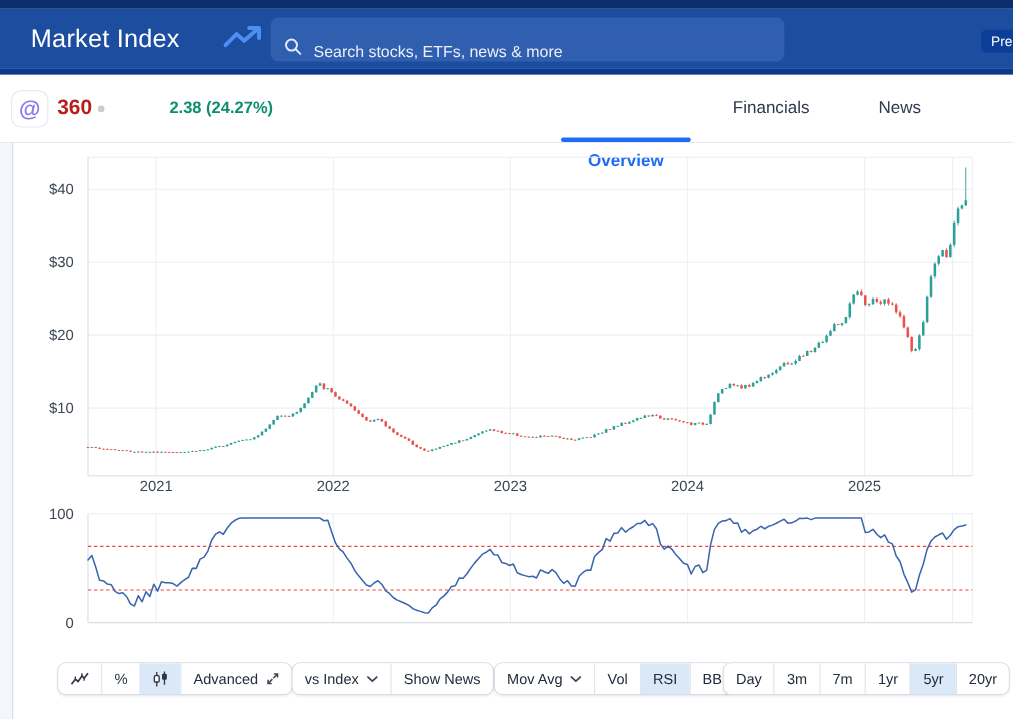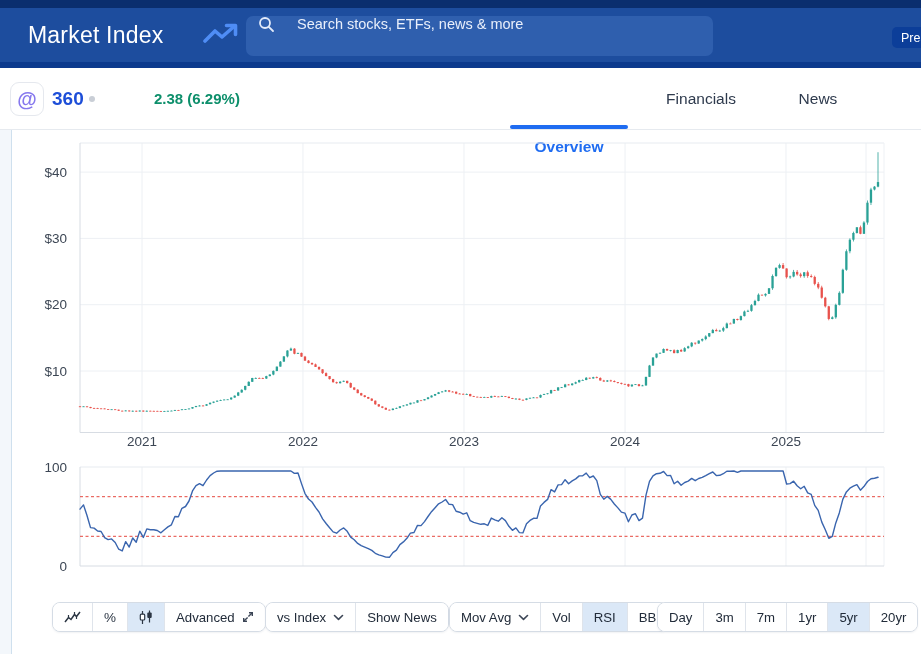--- a/index.html
+++ b/index.html
@@ -9,35 +9,35 @@
     font-family:"Liberation Sans", sans-serif; background:#fff;
   }
   
   .top-strip   { position:absolute; left:0; top:0; width:921px; height:8px; }
   .app-header  { position:absolute; left:0; top:8px; width:921px; height:54px; }
   .bottom-strip{ position:absolute; left:0; top:62px; width:921px; height:6px; }
   .brand { position:absolute; left:28px; top:0; height:54px; display:flex; align-items:center;
            color:#fff; font-size:23px; font-weight:normal; letter-spacing:.2px; }
   .brand-arrow { position:absolute; left:203px; top:15px; }
   .search-pill { position:absolute; left:246px; top:8px; width:467px; height:40px;
-                 border-radius:7px; display:flex; align-items:flex-start; padding:0 12px;gap:12px; }
+                 border-radius:7px; display:flex; align-items:flex-end; padding:0 12px; }
   .search-pill input { flex:1; background:transparent; border:none; outline:none;
                  color:#fff; font-size:14.5px; margin-left:10px; font-family:inherit; }
   .search-pill input::placeholder { color:#e9effb; opacity:1; }
   .press-btn { position:absolute; left:892px; top:19px; height:21px; width:46px;
                border:none; border-radius:5px; color:#fff; font-size:12.5px;
                padding:0 0 0 9px; text-align:left; font-family:inherit; }
   
   .ticker-row { position:absolute; left:0; top:68px; width:921px; height:62px; background:#fff;
                 border-bottom:1px solid #e6eaef; }
   .logo { position:absolute; left:10px; top:14px; width:34px; height:34px; border:1px solid #e5e8ee;
           border-radius:9px; display:flex; align-items:center; justify-content:center;
           font-size:20px; font-weight:bold; background:#fff; }
   .tk-symbol { position:absolute; left:52px; top:0; height:61px; display:flex; align-items:center;
-               font-size:19px; font-weight:bold; color:#1d4ed8; }
+               font-size:19px; font-weight:bold; color:#b91c1c; }
   .tk-dot { position:absolute; left:89px; top:28px; width:6px; height:6px; border-radius:50%;
             background:#c9ced6; }
   .tk-price { position:absolute; left:102px; top:0; height:61px; display:flex; align-items:center;
               font-size:19px; font-weight:bold; color:#15181e; }
   .tk-change { position:absolute; left:154px; top:0; height:61px; display:flex; align-items:center;
                font-size:15px; font-weight:bold; }
   .tabs { position:absolute; left:0; top:0; width:921px; height:61px; }
   .tab { position:absolute; top:0; height:61px; display:flex; align-items:center; justify-content:center;
          font-size:15.5px; color:#2e3a4d; cursor:pointer; }
   .tab.active { font-weight:bold; }
@@ -82,21 +82,21 @@
       <input type="text" placeholder="Search stocks, ETFs, news &amp; more" style="">
     </div>
     <button class="press-btn" id="pressBtn" style="background: rgb(12, 62, 153);">Pres</button>
   </div>
   <div class="bottom-strip" id="bottomStrip" style="background: rgb(12, 58, 141);"></div>
 
   <div class="ticker-row">
     <div class="logo" id="tickerLogo" style="color: rgb(134, 120, 238);">@</div>
     <div class="tk-symbol">360</div>
     <div class="tk-dot"></div>
-    <div class="tk-change" id="tickerChange" style="color: rgb(13, 143, 107);">2.38 (6.29%)</div>
+    <div class="tk-change" id="tickerChange" style="color: rgb(13, 143, 107);">2.38 (24.27%)</div>
     <div class="tabs" id="tabsWrap">
         <div class="tab active" style="left: 530px; width: 78px; color: rgb(31, 108, 241); margin-top: 48px;">Overview</div>
         <div class="tab-underline" style="left: 510px; width: 118px; background: rgb(31, 108, 241);"></div>
         <div class="tab" style="left: 797px; width: 42px;">News</div>
         <div class="tab" style="left: 663px; width: 76px;">Financials</div>
       </div>
   </div>
 
   <div class="left-gutter"></div>
   <svg id="price-svg" width="895" height="325">

